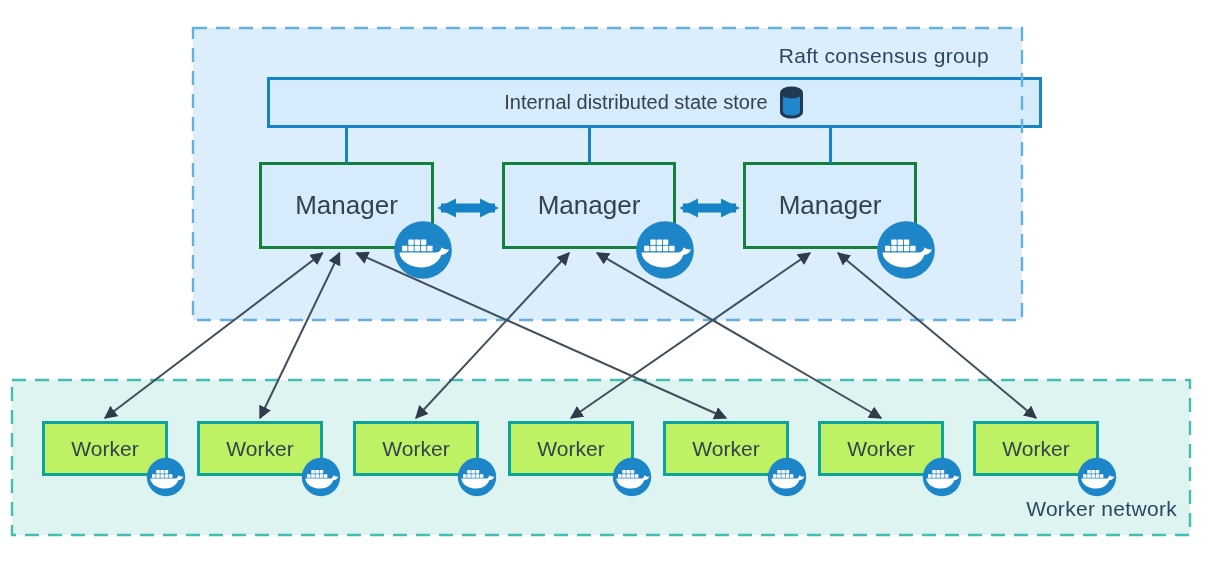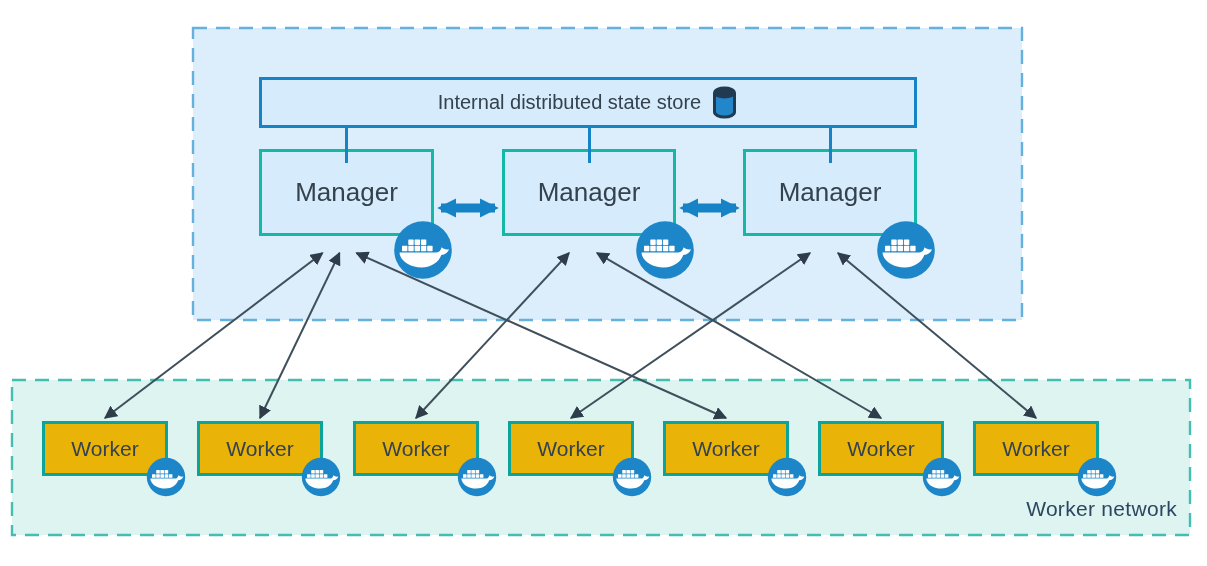--- a/index.html
+++ b/index.html
@@ -13,41 +13,42 @@
   .panel-title{
     position:absolute;font-size:21px;color:#2d4660;letter-spacing:.3px;white-space:nowrap;
   }
   .raft-title{right:218px;top:44px;}
   .gossip-title{right:30px;top:497px;}
   .node{
     position:absolute;display:flex;align-items:center;justify-content:center;
     box-sizing:border-box;color:#33424d;
   }
   .store-box{
-    left:259px;top:77px;width:658px;height:51px;background:#d6ebfb;
+    left:267px;top:77px;width:775px;height:51px;background:#d6ebfb;
     border:3px solid #1583c5;font-size:20px;gap:10px;
   }
   .manager-box{
-    top:149px;height:87px;background:#d6ebfb;border:3px solid #14b8a6;font-size:26px;
+    top:162px;height:87px;background:#d6ebfb;border:3px solid #15803d;font-size:26px;
   }
   .worker-box{
-    top:421px;height:55px;background:#eab308;border:3px solid #0ba39a;font-size:21px;
+    top:421px;height:55px;background:#bef264;border:3px solid #0ba39a;font-size:21px;
   }
   .connector{position:absolute;width:3px;background:#1583c5;top:128px;height:35px;}
   .dockicon{position:absolute;}
   #wires{position:absolute;left:0;top:0;pointer-events:none;}
 </style>
 </head>
 <body>
 
 <div id="stage">
 
   <div class="panel panel-raft"></div>
   <div class="panel panel-gossip"></div>
 
+  <div class="panel-title raft-title">Raft consensus group</div>
 
   <div class="node store-box">
     <span>Internal distributed state store</span>
     <svg width="27" height="34" viewBox="0 0 27 34" aria-hidden="true">
       <path d="M3.5,6.5 V26 a10,5 0 0 0 20,0 V6.5" fill="#2187ca" stroke="#213a52" stroke-width="3" stroke-linejoin="round"></path>
       <ellipse cx="13.5" cy="6.5" rx="10" ry="4.6" fill="#213a52" stroke="#213a52" stroke-width="2.6"></ellipse>
     </svg>
   </div>
 
   <div id="managers">

